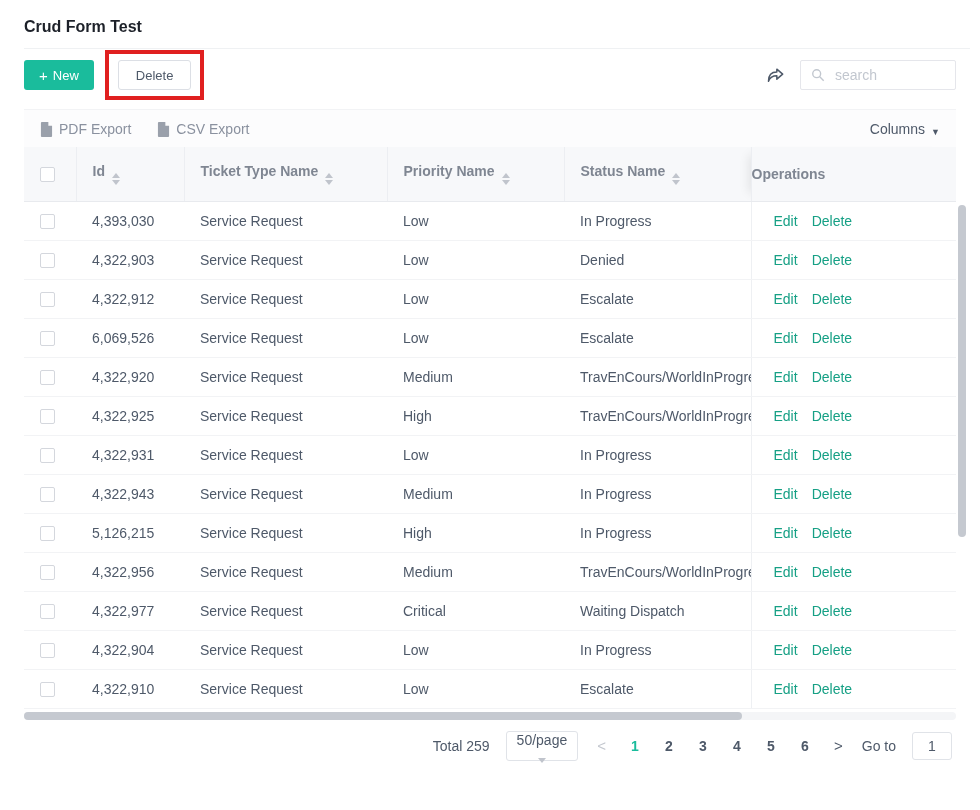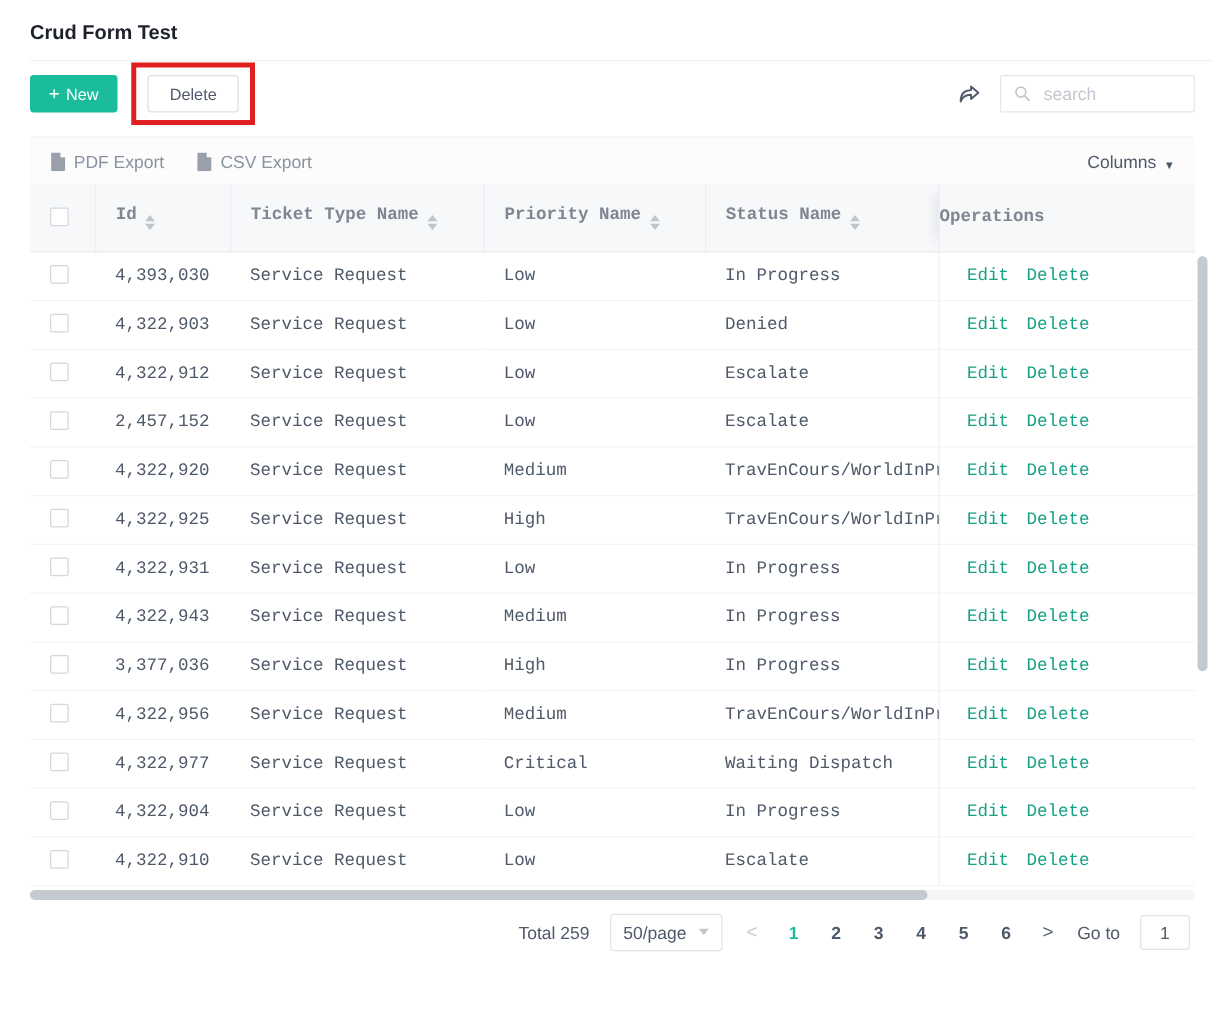--- a/index.html
+++ b/index.html
@@ -49,21 +49,21 @@
   .export-bar {
     margin-top: 8px; background: #fcfcfd; border-top: 1px solid #f2f3f5;
     height: 38px; display: flex; align-items: center; padding: 0 16px; gap: 26px; color: #8a919f;
   }
   .export-link { display: inline-flex; align-items: flex-end; gap: 6px; cursor: pointer; color: #8a919f; }
   .columns-ctl { margin-left: auto; color: #4e5969; display: inline-flex; align-items: flex-end; gap: 6px; cursor: pointer; }
   .columns-ctl .small-caret { font-size: 9px; }
 
   
   .table-wrap { position: relative; }
-  table { width: 100%; border-collapse: collapse; table-layout: fixed; font-family: Liberation Mono, monospace; }
+  table { width: 100%; border-collapse: collapse; table-layout: fixed; }
   thead th {
     background: #f7f8fa; height: 54px; font-size: 14px; font-weight: bold; color: #7f8692;
     text-align: left; padding: 0 0 0 16px; border-right: 1px solid #eceef2; border-bottom: 1px solid #e8eaee;
   }
   thead th:last-child { border-right: none; }
   tbody td {
     height: 39px; border-bottom: 1px solid #f2f3f5; padding: 0 8px 0 16px;
     white-space: nowrap; overflow: hidden; font-size: 14px; color: #4e5969; background: #fff;
   }
   .col-check { width: 52px; }
@@ -85,21 +85,21 @@
   .caret-dn { width: 0; height: 0; border-left: 4px solid transparent; border-right: 4px solid transparent; border-top: 5px solid #c0c4cc; }
 
   
   .vscrollbar { position: absolute; top: 58px; right: -10px; width: 8px; bottom: 0; }
   .vscroll-thumb { width: 8px; height: 66%; background: #c5c9d0; border-radius: 4px; cursor: grab; }
   .hscrollbar { height: 8px; background: #f4f5f7; border-radius: 4px; margin-top: 3px; position: relative; }
   .hscroll-thumb { position: absolute; left: 0; top: 0; height: 8px; width: 77%; background: #c5c9d0; border-radius: 4px; cursor: grab; }
 
   
   .pager { display: flex; align-items: center; justify-content: flex-end; gap: 16px; height: 52px; padding-right: 4px; color: #4e5969; }
-  .pagesize { display: inline-flex; align-items: center; gap: 10px; border: 1px solid #e0e3e8; border-radius: 3px; height: 30px; padding: 0 10px; cursor: pointer; background: #fff; }
+  .pagesize { display: inline-flex; align-items: center; gap: 10px; border: 1px solid #e0e3e8; border-radius: 3px; height: 30px; padding: 0 10px; cursor: pointer; background: #fff; flex-direction: column; }
   .select-caret { width: 0; height: 0; border-left: 4px solid transparent; border-right: 4px solid transparent; border-top: 5px solid #c0c4cc; }
   .pg-arrow { font-size: 15px; padding: 0 3px; cursor: pointer; background: none; border: none; font-family: inherit; }
   .pg-arrow.prev { color: #c3c7ce; }
   .pg-arrow.next { color: #4e5969; }
   .pages { display: inline-flex; gap: 14px; }
   .pg-num { min-width: 20px; text-align: center; cursor: pointer; font-weight: bold; color: #4e5969; }
   .pg-num.active { color: var(--accent); }
   .goto-input { width: 40px; height: 28px; border: 1px solid #e0e3e8; border-radius: 3px; text-align: center; font-size: 14px; color: #4e5969; outline: none; font-family: inherit; }
 </style>
 </head>
@@ -215,21 +215,21 @@
           <tr>
             <td><span class="checkbox"></span></td>
             <td>4,322,912</td>
             <td>Service Request</td>
             <td>Low</td>
             <td>Escalate</td>
             <td class="ops"><span class="op-link">Edit</span><span class="op-link">Delete</span></td>
           </tr>
           <tr>
             <td><span class="checkbox"></span></td>
-            <td>2,457,152</td>
+            <td>6,069,526</td>
             <td>Service Request</td>
             <td>Low</td>
             <td>Escalate</td>
             <td class="ops"><span class="op-link">Edit</span><span class="op-link">Delete</span></td>
           </tr>
           <tr>
             <td><span class="checkbox"></span></td>
             <td>4,322,920</td>
             <td>Service Request</td>
             <td>Medium</td>
@@ -255,21 +255,21 @@
           <tr>
             <td><span class="checkbox"></span></td>
             <td>4,322,943</td>
             <td>Service Request</td>
             <td>Medium</td>
             <td>In Progress</td>
             <td class="ops"><span class="op-link">Edit</span><span class="op-link">Delete</span></td>
           </tr>
           <tr>
             <td><span class="checkbox"></span></td>
-            <td>3,377,036</td>
+            <td>5,126,215</td>
             <td>Service Request</td>
             <td>High</td>
             <td>In Progress</td>
             <td class="ops"><span class="op-link">Edit</span><span class="op-link">Delete</span></td>
           </tr>
           <tr>
             <td><span class="checkbox"></span></td>
             <td>4,322,956</td>
             <td>Service Request</td>
             <td>Medium</td>

